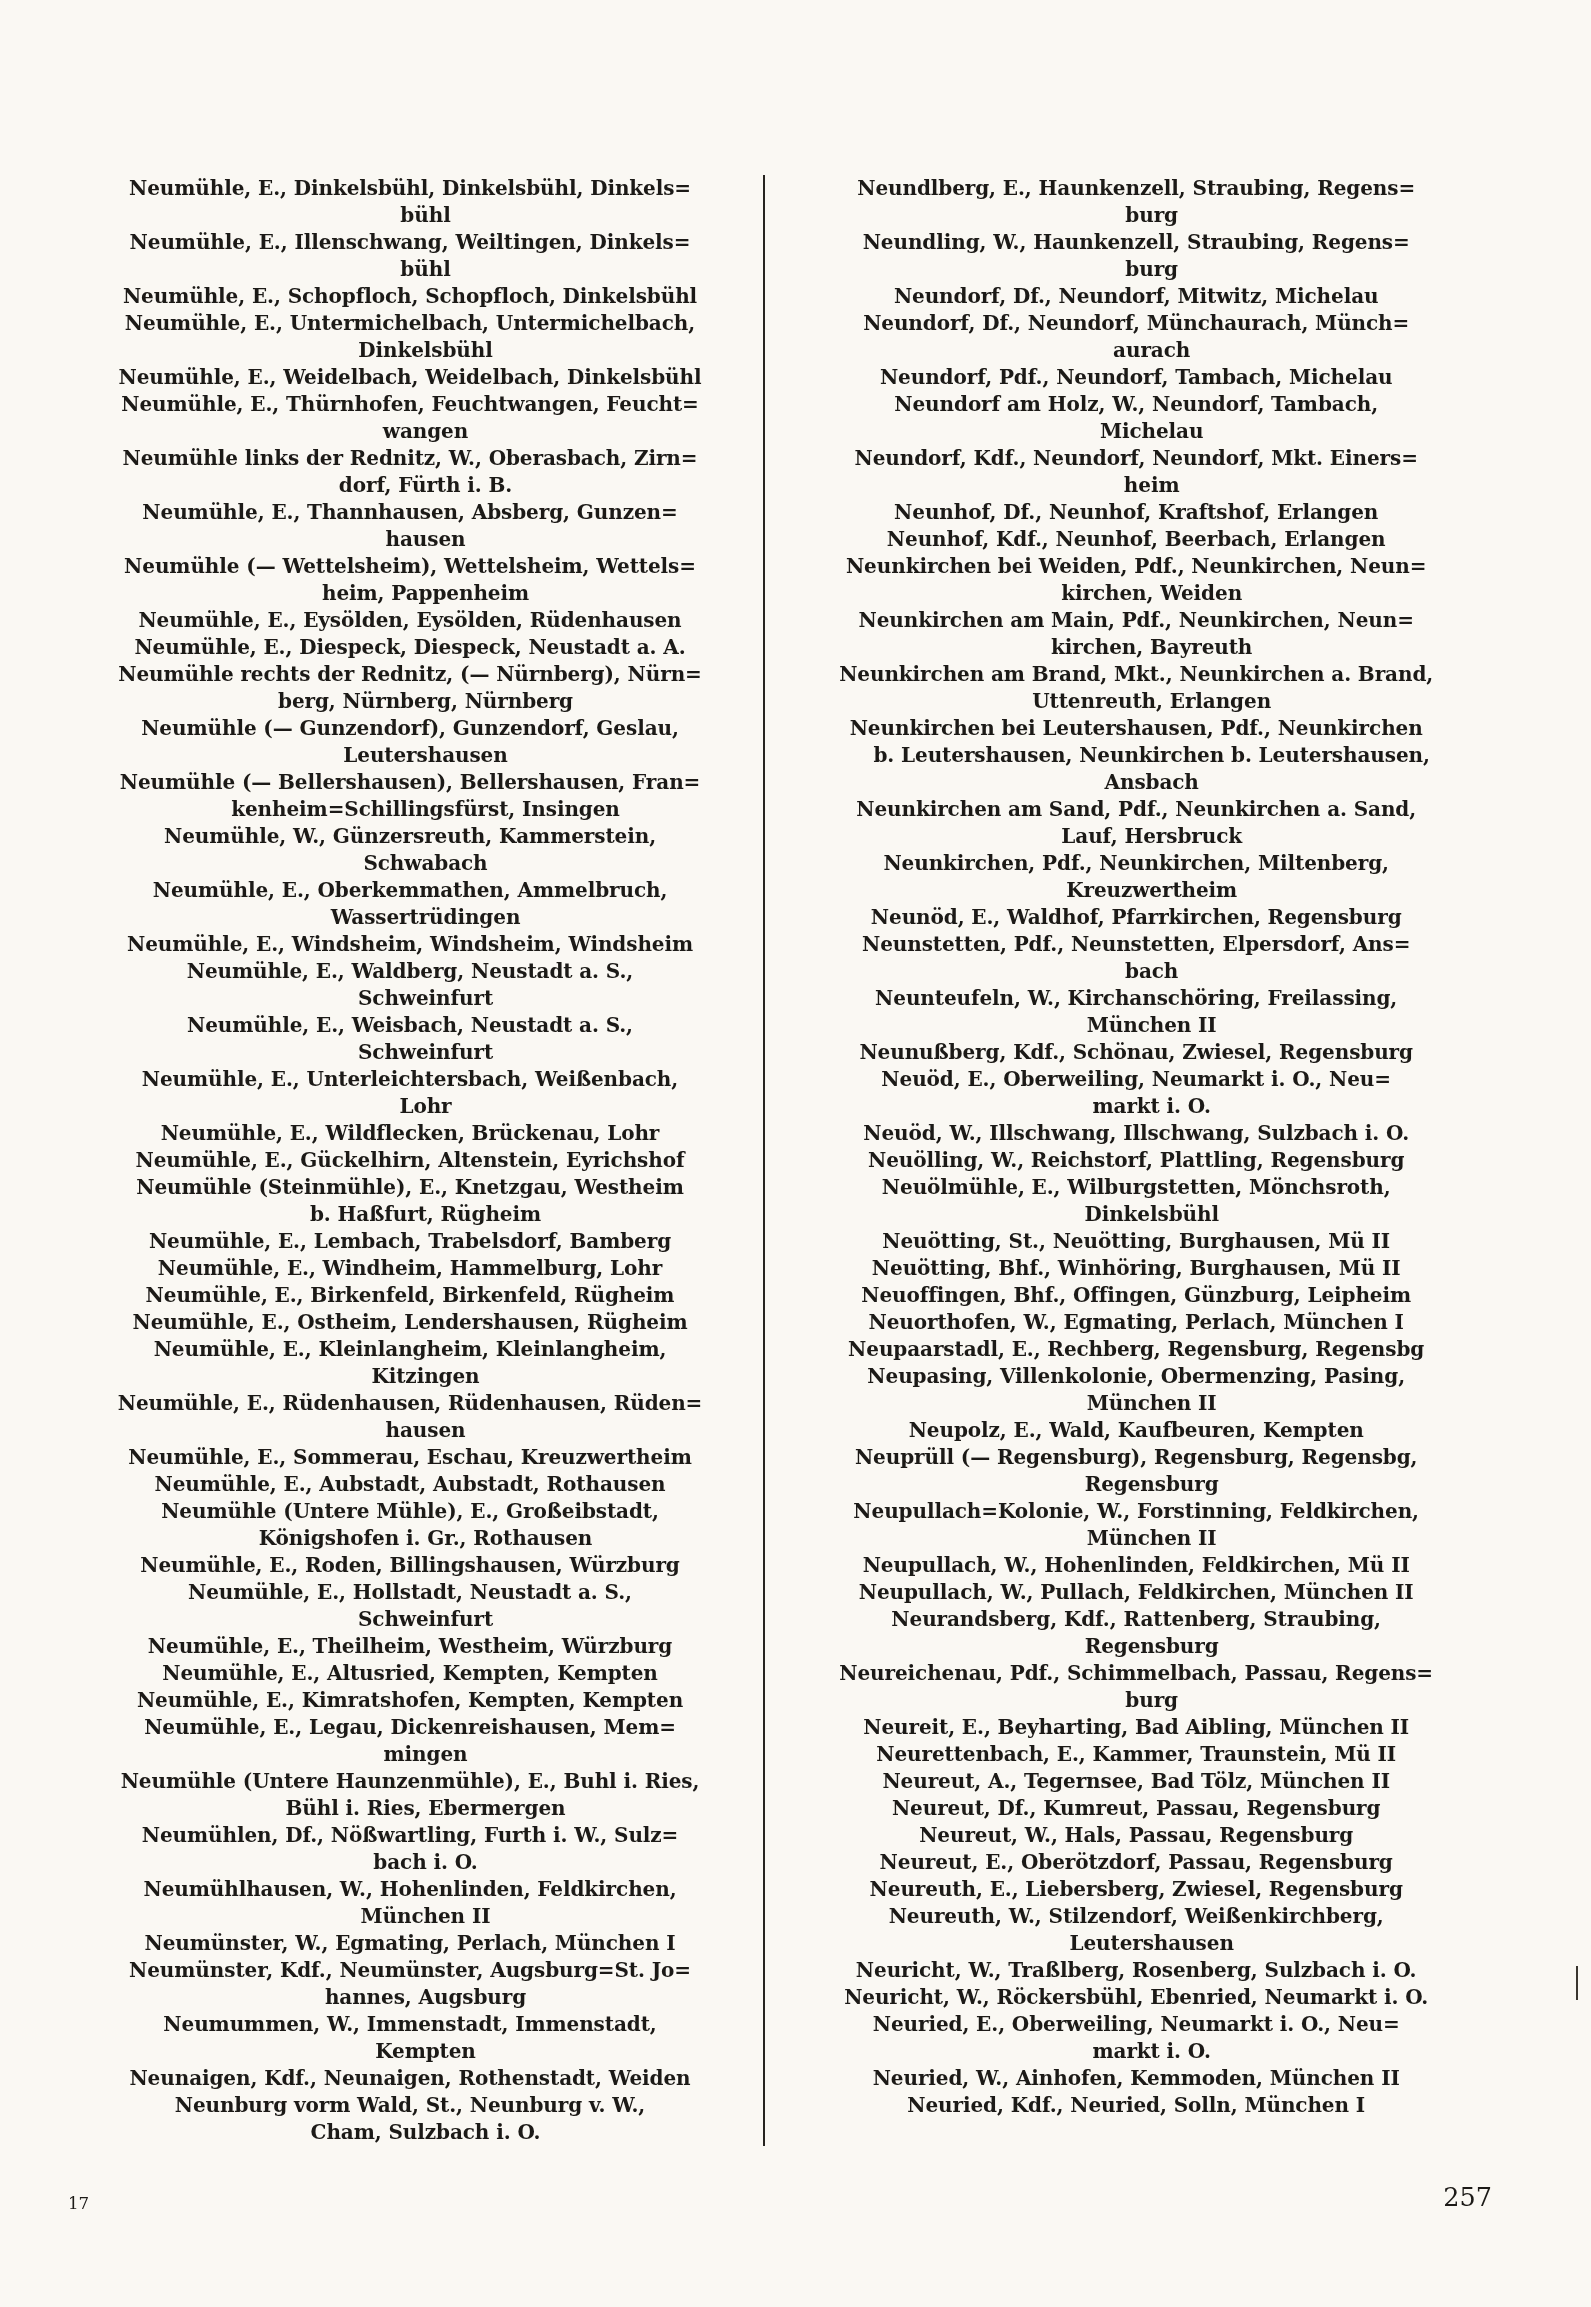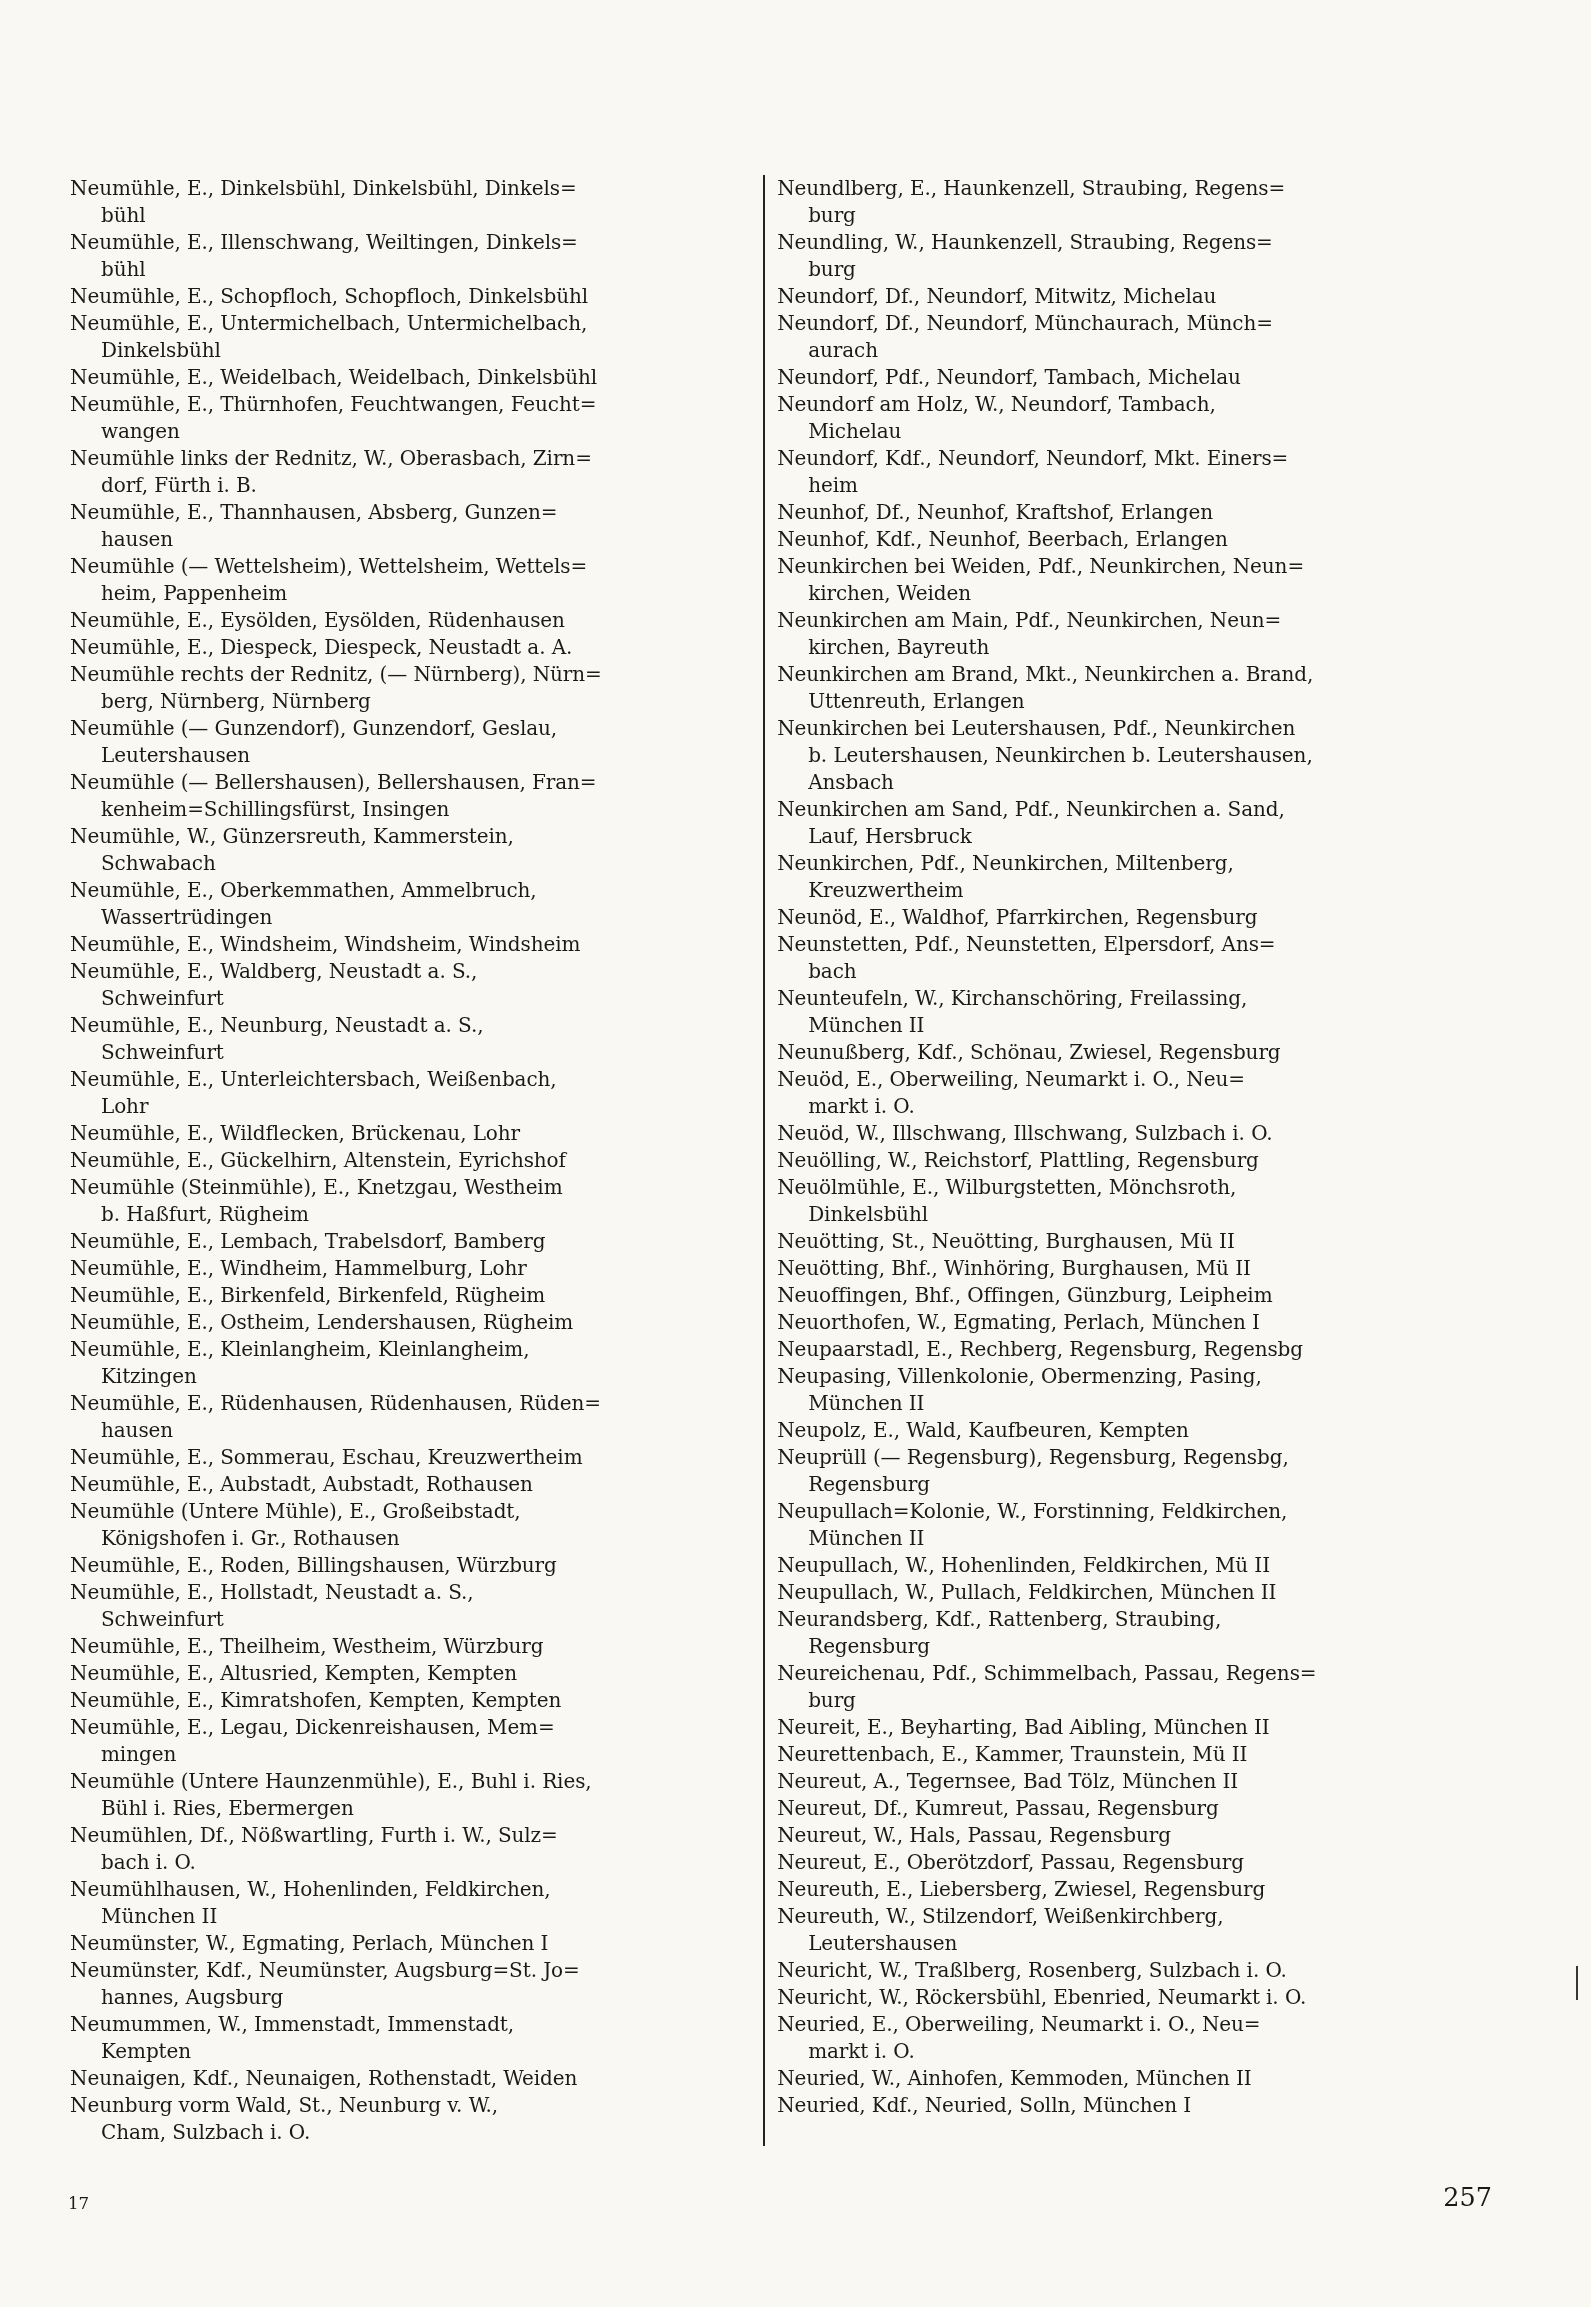--- a/index.html
+++ b/index.html
@@ -18,22 +18,23 @@
   .text-block {
     position: absolute;
     left: 70px;
     top: 175px;
     display: flex;
     align-items: stretch;
   }
   .col {
     font-size: 20px;
     line-height: 27px;
-    font-weight: normal;
+    font-weight: bold;
     letter-spacing: -0.1px;
+    text-align: center;
   }
   .col.left  { width: 680px; }
   .col.right { width: 718px; }
   .divider {
     width: 1.7px;
     background: #26231f;
     margin: 0 12.2px 0 13.3px;
     align-self: stretch;
   }
   .entry {
@@ -95,21 +96,21 @@
 Leutershausen</div>
       <div class="entry">Neumühle (— Bellershausen), Bellershausen, Fran=
 kenheim=Schillingsfürst, Insingen</div>
       <div class="entry">Neumühle, W., Günzersreuth, Kammerstein,
 Schwabach</div>
       <div class="entry">Neumühle, E., Oberkemmathen, Ammelbruch,
 Wassertrüdingen</div>
       <div class="entry">Neumühle, E., Windsheim, Windsheim, Windsheim</div>
       <div class="entry">Neumühle, E., Waldberg, Neustadt a. S.,
 Schweinfurt</div>
-      <div class="entry">Neumühle, E., Neunburg, Neustadt a. S.,
+      <div class="entry">Neumühle, E., Weisbach, Neustadt a. S.,
 Schweinfurt</div>
       <div class="entry">Neumühle, E., Unterleichtersbach, Weißenbach,
 Lohr</div>
       <div class="entry">Neumühle, E., Wildflecken, Brückenau, Lohr</div>
       <div class="entry">Neumühle, E., Gückelhirn, Altenstein, Eyrichshof</div>
       <div class="entry">Neumühle (Steinmühle), E., Knetzgau, Westheim
 b. Haßfurt, Rügheim</div>
       <div class="entry">Neumühle, E., Lembach, Trabelsdorf, Bamberg</div>
       <div class="entry">Neumühle, E., Windheim, Hammelburg, Lohr</div>
       <div class="entry">Neumühle, E., Birkenfeld, Birkenfeld, Rügheim</div>

